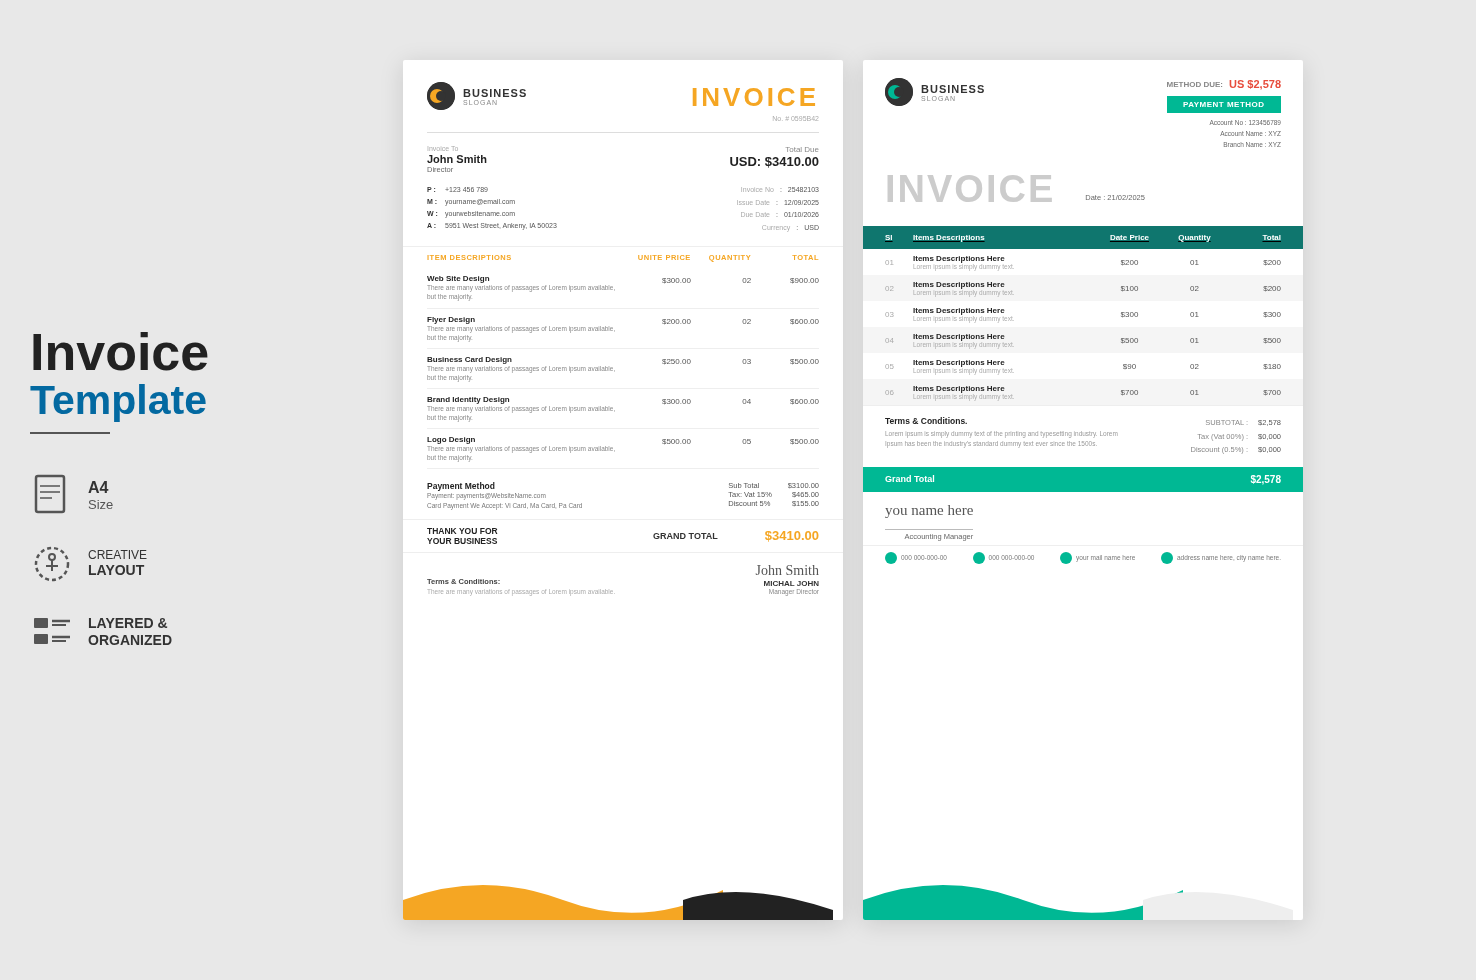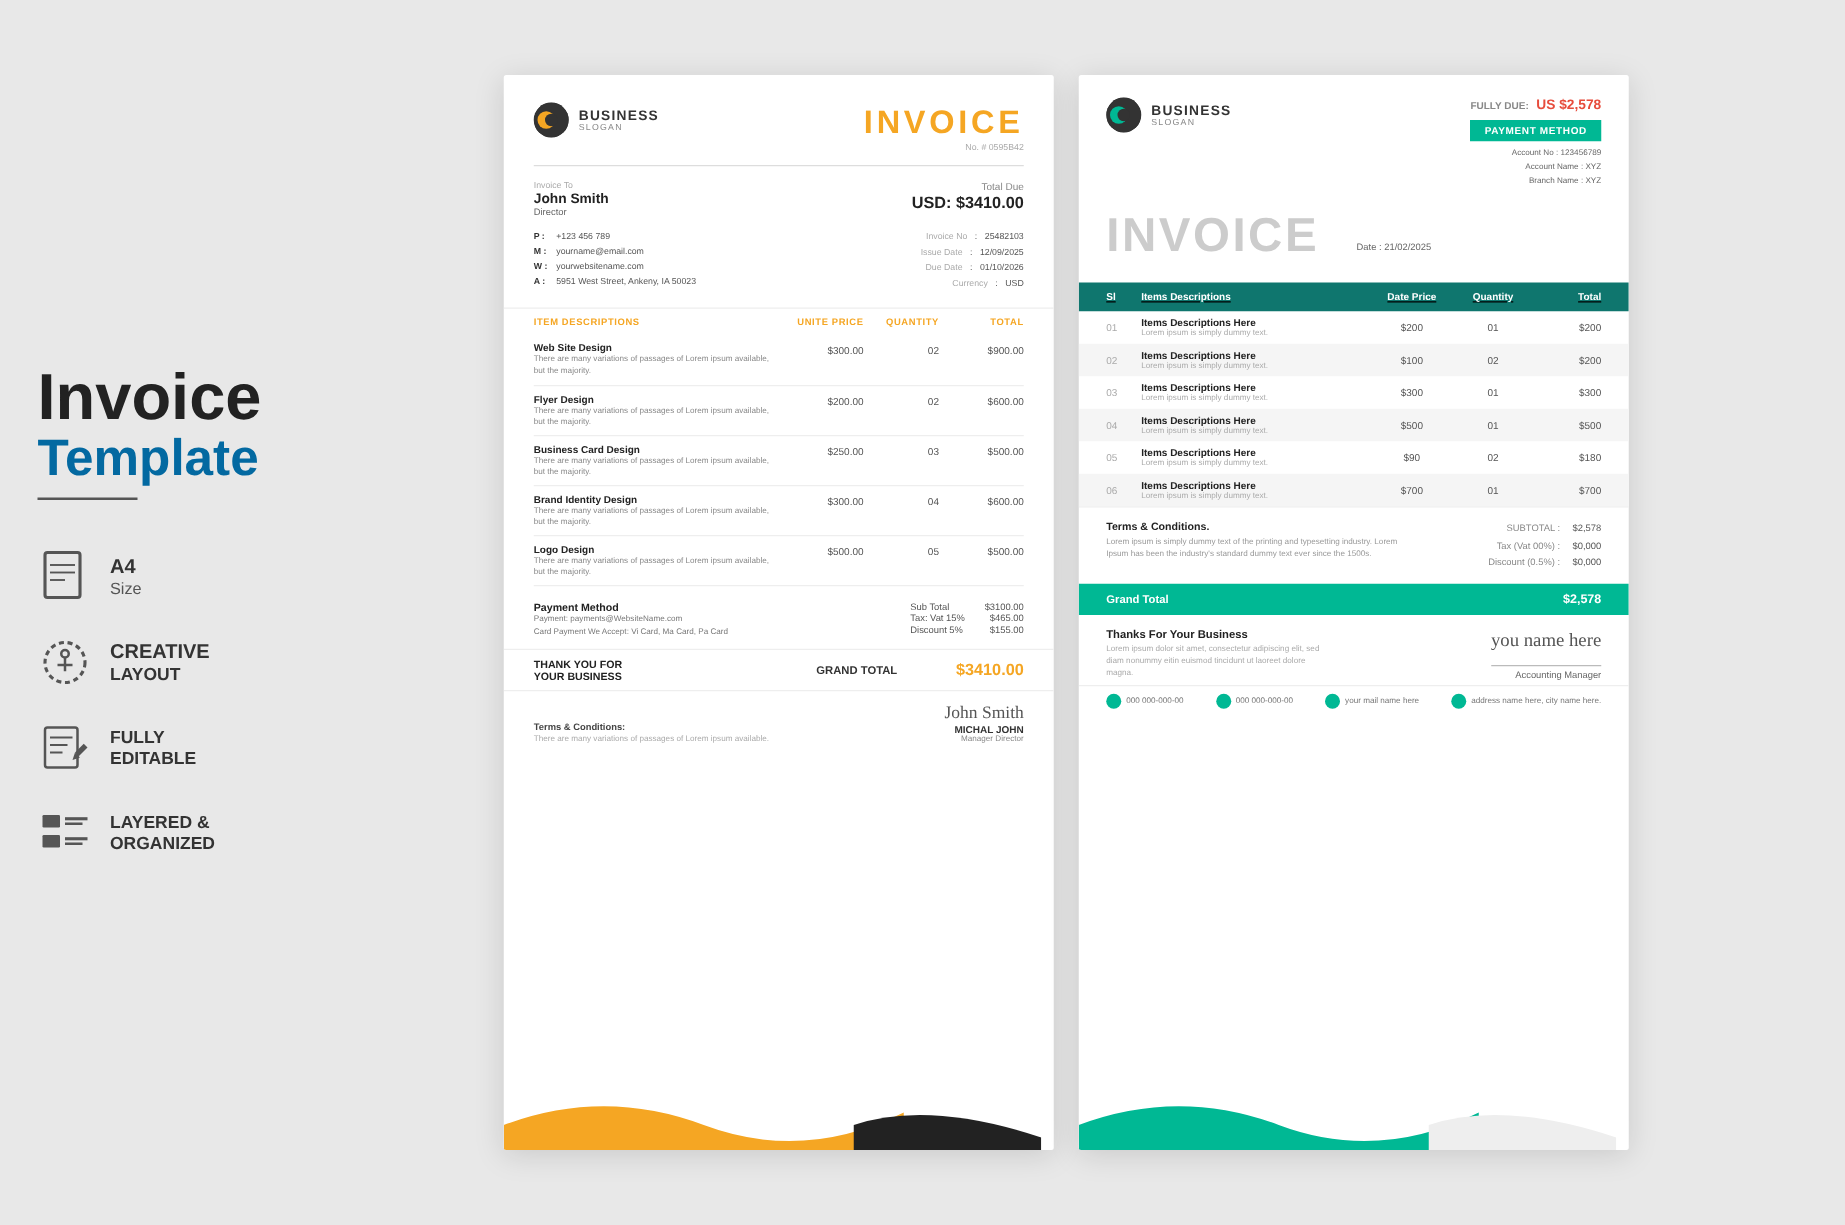--- a/index.html
+++ b/index.html
@@ -539,41 +539,25 @@
       <div class="feature-item">
         <div class="feature-icon">
           <svg width="40" height="40" viewBox="0 0 40 40">
             <circle cx="20" cy="20" r="16" fill="none" stroke="#555" stroke-width="2.5" stroke-dasharray="4 3"></circle>
             <circle cx="20" cy="13" r="3" fill="none" stroke="#555" stroke-width="2"></circle>
             <line x1="20" y1="16" x2="20" y2="27" stroke="#555" stroke-width="2"></line>
             <line x1="14" y1="22" x2="26" y2="22" stroke="#555" stroke-width="2"></line>
           </svg>
         </div>
         <div class="feature-text">
-          <span class="feature-label" style="font-size:16px;font-weight:700;color:#333;">CREATIVE</span>
+          <span class="feature-label" style="font-size:12px;font-weight:400;color:#333;">CREATIVE</span>
           <span class="feature-label" style="font-size:14px;font-weight:700;color:#333;">LAYOUT</span>
         </div>
       </div>
 
-      <div class="feature-item">
-        <div class="feature-icon">
-          <svg width="40" height="40" viewBox="0 0 40 40">
-            <rect x="4" y="4" width="26" height="32" rx="2" fill="none" stroke="#555" stroke-width="2"></rect>
-            <line x1="8" y1="12" x2="26" y2="12" stroke="#555" stroke-width="1.5"></line>
-            <line x1="8" y1="18" x2="22" y2="18" stroke="#555" stroke-width="1.5"></line>
-            <line x1="8" y1="24" x2="18" y2="24" stroke="#555" stroke-width="1.5"></line>
-            <path d="M28 24 L35 17 L38 20 L31 27 Z" fill="#555"></path>
-            <path d="M28 24 L26 30 L32 28 Z" fill="#555"></path>
-          </svg>
-        </div>
-        <div class="feature-text">
-          <span class="feature-label" style="font-size:14px;font-weight:700;color:#333;">FULLY</span>
-          <span class="feature-label" style="font-size:14px;font-weight:700;color:#333;">EDITABLE</span>
-        </div>
-      </div>
 
       <div class="feature-item">
         <div class="feature-icon">
           <svg width="40" height="36" viewBox="0 0 40 36">
             <rect x="2" y="4" width="14" height="10" rx="1" fill="#555"></rect>
             <line x1="20" y1="7" x2="38" y2="7" stroke="#555" stroke-width="2.5"></line>
             <line x1="20" y1="11" x2="34" y2="11" stroke="#555" stroke-width="2"></line>
             <rect x="2" y="20" width="14" height="10" rx="1" fill="#555"></rect>
             <line x1="20" y1="23" x2="38" y2="23" stroke="#555" stroke-width="2.5"></line>
             <line x1="20" y1="27" x2="34" y2="27" stroke="#555" stroke-width="2"></line>
@@ -789,21 +773,21 @@
               <circle cx="14" cy="14" r="5" fill="#333"></circle>
             </svg>
           </div>
           <div class="brand-text">
             <span style="font-size:11px;font-weight:900;color:#333;letter-spacing:1px;">BUSINESS</span>
             <span style="font-size:7px;color:#888;letter-spacing:1px;">SLOGAN</span>
           </div>
         </div>
         <div class="inv2-right">
           <div style="display:flex;align-items:center;gap:6px;justify-content:flex-end;">
-            <span style="font-size:8px;color:#888;font-weight:700;">FULLY DUE:</span>
+            <span style="font-size:8px;color:#888;font-weight:700;">METHOD DUE:</span>
             <span style="font-size:11px;font-weight:700;color:#e74c3c;">US $2,578</span>
           </div>
           <div class="inv2-payment-badge" style="background:#00b894;color:#fff;font-size:8px;font-weight:700;padding:4px 10px;margin-top:6px;letter-spacing:0.5px;text-align:center;">PAYMENT METHOD</div>
           <div style="font-size:6.5px;color:#666;margin-top:4px;line-height:1.7;text-align:right;">
             <div>
               <span>Account No</span>
               <span> : </span>
               <span>123456789</span>
             </div>
             <div>
@@ -926,24 +910,20 @@
           </div>
         </div>
       </div>
 
       <div class="inv2-grand-total-bar">
         <span class="inv2-gt-label">Grand Total</span>
         <span class="inv2-gt-amount">$2,578</span>
       </div>
 
       <div class="inv2-thank-section">
-        <div class="inv2-thank-left">
-          <div class="inv2-thank-title">Thanks For Your Business</div>
-          <div class="inv2-thank-text">Lorem ipsum dolor sit amet, consectetur adipiscing elit, sed diam nonummy eitin euismod tincidunt ut laoreet dolore magna.</div>
-        </div>
         <div class="inv2-sig-block">
           <div class="inv2-sig-name" style="font-family:'Brush Script MT',cursive;font-size:15px;color:#555;">you name here</div>
           <div class="inv2-sig-title" style="font-size:7.5px;color:#666;border-top:1px solid #bbb;padding-top:2px;text-align:right;">Accounting Manager</div>
         </div>
       </div>
 
       <div class="inv2-contact-bar">
         <div class="inv2-contact-item">
           <span class="inv2-contact-icon"></span>
           <span>000 000-000-00</span>

